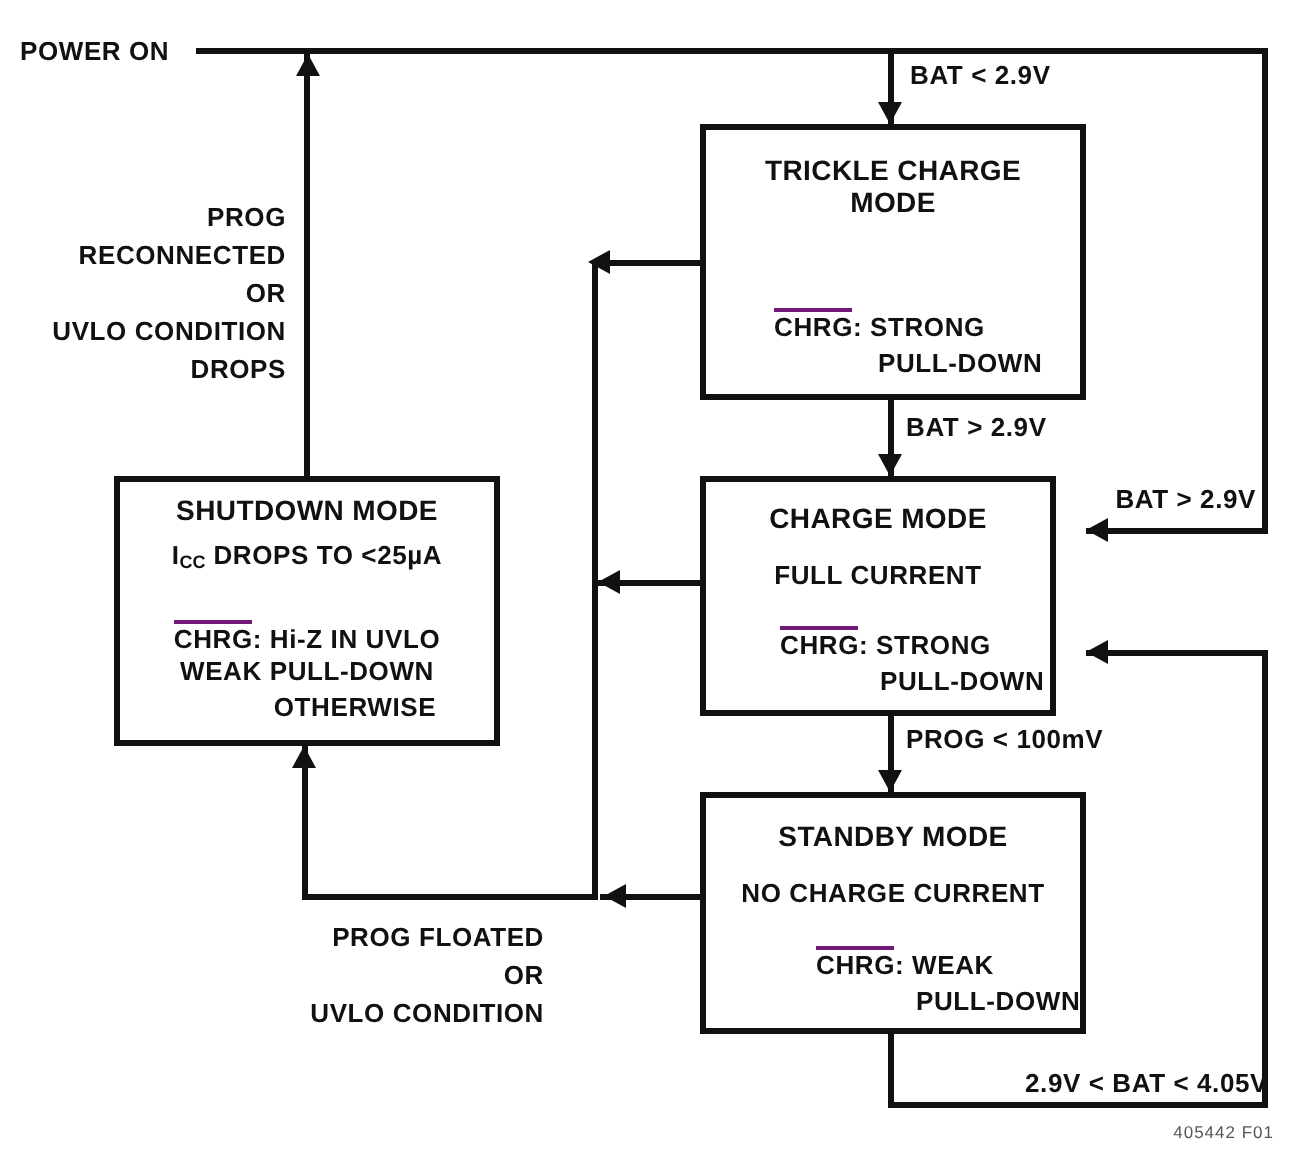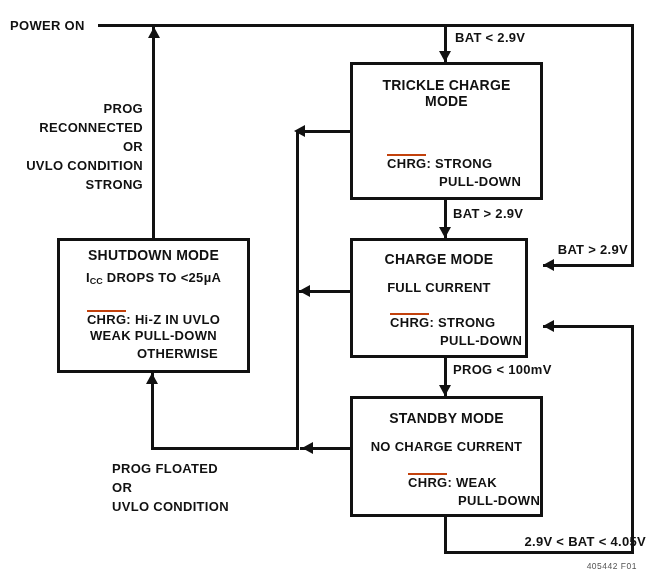--- a/index.html
+++ b/index.html
@@ -9,21 +9,21 @@
     overflow:hidden;
   }
   .ln{position:absolute;background:#111111;}
   .box{position:absolute;border:3px solid #111111;box-sizing:border-box;background:#ffffff;}
   .txt{position:absolute;white-space:nowrap;font-size:13px;line-height:16px;letter-spacing:.3px;}
   .ctr{text-align:center;}
   .rgt{text-align:right;}
   .boxline{position:absolute;left:0;right:0;text-align:center;white-space:nowrap;font-size:13px;line-height:16px;letter-spacing:.3px;}
   .title{font-size:14px;letter-spacing:.2px;}
   .chrgblk{position:absolute;white-space:nowrap;font-size:13px;line-height:18px;letter-spacing:.3px;text-align:left;}
-  .ov{display:inline-block;border-top:2px solid #c2410c;padding-top:1px;line-height:13px;}
+  .ov{display:inline-block;border-top:2px solid #701a75;padding-top:1px;line-height:13px;}
   .sub{font-size:9px;vertical-align:-2px;letter-spacing:0;}
   .au,.ad,.al{position:absolute;width:0;height:0;}
   .au{border-left:6px solid transparent;border-right:6px solid transparent;border-bottom:11px solid #111111;}
   .ad{border-left:6px solid transparent;border-right:6px solid transparent;border-top:11px solid #111111;}
   .al{border-top:6px solid transparent;border-bottom:6px solid transparent;border-right:11px solid #111111;}
   .figcode{position:absolute;font-size:8.5px;font-weight:400;letter-spacing:.5px;color:#555555;white-space:nowrap;}
   .mlabel{position:absolute;font-size:13px;line-height:19px;letter-spacing:.3px;white-space:nowrap;}
 </style>
 </head>
 <body>
@@ -91,31 +91,31 @@
     <div class="boxline" style="top:87px;">WEAK PULL-DOWN</div>
     <div class="boxline" style="top:69px;"><span class="ov">CHRG</span><span>: Hi-Z IN UVLO</span></div>
     <div class="boxline" style="top:105px;margin-left:48px;">OTHERWISE</div>
   </div>
 
   <div class="txt" style="left:10px;top:18px;">POWER ON</div>
   <div class="txt" style="left:455px;top:30px;">BAT &lt; 2.9V</div>
   <div class="txt rgt" style="left:458px;top:242px;width:170px;">BAT &gt; 2.9V</div>
   <div class="txt" style="left:453px;top:206px;">BAT &gt; 2.9V</div>
   <div class="txt" style="left:453px;top:362px;">PROG &lt; 100mV</div>
-  <div class="txt rgt" style="left:476px;top:534px;width:170px;">2.9V &lt; BAT &lt; 4.05V</div>
+  <div class="txt rgt" style="left:464px;top:534px;width:170px;">2.9V &lt; BAT &lt; 4.05V</div>
 
   <div class="mlabel rgt" style="left:8px;top:99px;width:135px;text-align:right;">
     <span>PROG</span><br>
     <span>RECONNECTED</span><br>
     <span>OR</span><br>
     <span>UVLO CONDITION</span><br>
-    <span>STRONG</span>
+    <span>DROPS</span>
   </div>
 
-  <div class="mlabel ctr" style="left:112px;top:459px;width:160px;text-align:left;">
+  <div class="mlabel ctr" style="left:112px;top:459px;width:160px;text-align:right;">
     <span>PROG FLOATED</span><br>
     <span>OR</span><br>
     <span>UVLO CONDITION</span>
   </div>
 
   <div class="figcode rgt" style="left:500px;top:561px;width:137px;text-align:right;">405442 F01</div>
 
 </div>
 
 </body></html>

